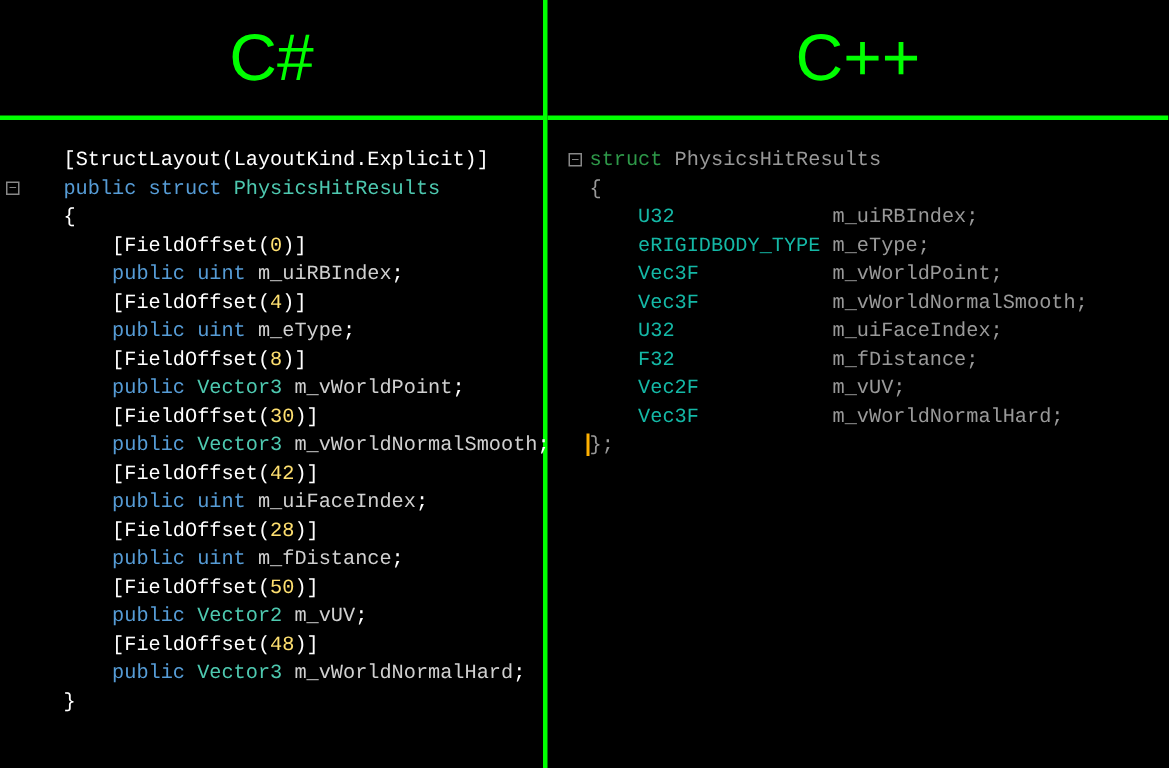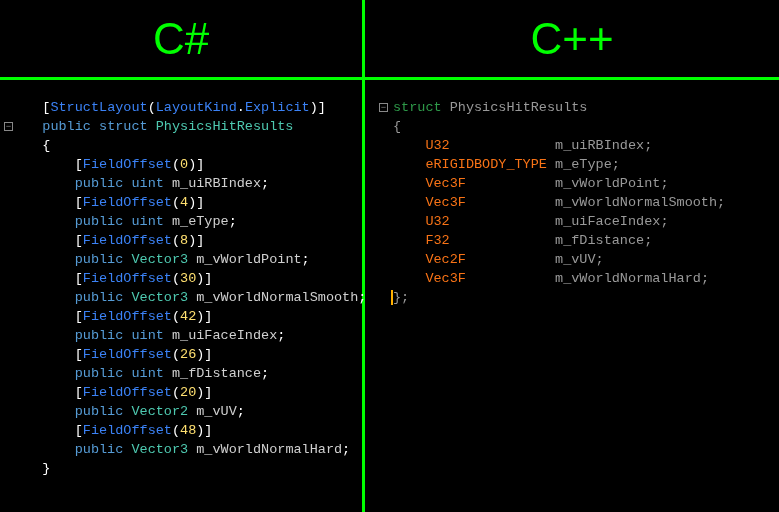--- a/index.html
+++ b/index.html
@@ -60,27 +60,27 @@
     line-height: 9px;
     display: inline-block;
     width: 9px;
     height: 9px;
     text-align: center;
     position: relative;
     top: -1px;
   }
   .c-kw { color: #569cd6; margin-top: 40px; }
   .c-type { color: #4ec9b0; }
-  .c-attr { color: #3b82f6; }
+  .c-attr { color: #ffffff; }
   .c-num { color: #ffe070; }
   .c-field { color: #d0d0d0; }
   .c-brace { color: #ffffff; }
   .c-punct { color: #ffffff; }
   .cpp-kw { color: #2e9949; }
-  .cpp-type { color: #f97316; }
+  .cpp-type { color: #14b8a6; }
   .cpp-ident { color: #999999; }
   .cpp-punct { color: #999999; }
   .cursor-mark {
     display: inline-block;
     width: 2px;
     height: 15px;
     background: #ffb000;
     vertical-align: middle;
     margin-left: 12px;
   }
@@ -97,23 +97,23 @@
 <span class="gutter"> </span>       <span class="c-punct">[</span><span class="c-attr">FieldOffset</span><span class="c-punct">(</span><span class="c-num">0</span><span class="c-punct">)]</span>
 <span class="gutter"> </span>       <span class="c-kw">public</span> <span class="c-kw">uint</span> <span class="c-field">m_uiRBIndex</span><span class="c-punct">;</span>
 <span class="gutter"> </span>       <span class="c-punct">[</span><span class="c-attr">FieldOffset</span><span class="c-punct">(</span><span class="c-num">4</span><span class="c-punct">)]</span>
 <span class="gutter"> </span>       <span class="c-kw">public</span> <span class="c-kw">uint</span> <span class="c-field">m_eType</span><span class="c-punct">;</span>
 <span class="gutter"> </span>       <span class="c-punct">[</span><span class="c-attr">FieldOffset</span><span class="c-punct">(</span><span class="c-num">8</span><span class="c-punct">)]</span>
 <span class="gutter"> </span>       <span class="c-kw">public</span> <span class="c-type">Vector3</span> <span class="c-field">m_vWorldPoint</span><span class="c-punct">;</span>
 <span class="gutter"> </span>       <span class="c-punct">[</span><span class="c-attr">FieldOffset</span><span class="c-punct">(</span><span class="c-num">30</span><span class="c-punct">)]</span>
 <span class="gutter"> </span>       <span class="c-kw">public</span> <span class="c-type">Vector3</span> <span class="c-field">m_vWorldNormalSmooth</span><span class="c-punct">;</span>
 <span class="gutter"> </span>       <span class="c-punct">[</span><span class="c-attr">FieldOffset</span><span class="c-punct">(</span><span class="c-num">42</span><span class="c-punct">)]</span>
 <span class="gutter"> </span>       <span class="c-kw">public</span> <span class="c-kw">uint</span> <span class="c-field">m_uiFaceIndex</span><span class="c-punct">;</span>
-<span class="gutter"> </span>       <span class="c-punct">[</span><span class="c-attr">FieldOffset</span><span class="c-punct">(</span><span class="c-num">26</span><span class="c-punct">)]</span>
+<span class="gutter"> </span>       <span class="c-punct">[</span><span class="c-attr">FieldOffset</span><span class="c-punct">(</span><span class="c-num">28</span><span class="c-punct">)]</span>
 <span class="gutter"> </span>       <span class="c-kw">public</span> <span class="c-kw">uint</span> <span class="c-field">m_fDistance</span><span class="c-punct">;</span>
-<span class="gutter"> </span>       <span class="c-punct">[</span><span class="c-attr">FieldOffset</span><span class="c-punct">(</span><span class="c-num">20</span><span class="c-punct">)]</span>
+<span class="gutter"> </span>       <span class="c-punct">[</span><span class="c-attr">FieldOffset</span><span class="c-punct">(</span><span class="c-num">50</span><span class="c-punct">)]</span>
 <span class="gutter"> </span>       <span class="c-kw">public</span> <span class="c-type">Vector2</span> <span class="c-field">m_vUV</span><span class="c-punct">;</span>
 <span class="gutter"> </span>       <span class="c-punct">[</span><span class="c-attr">FieldOffset</span><span class="c-punct">(</span><span class="c-num">48</span><span class="c-punct">)]</span>
 <span class="gutter"> </span>       <span class="c-kw">public</span> <span class="c-type">Vector3</span> <span class="c-field">m_vWorldNormalHard</span><span class="c-punct">;</span>
 <span class="gutter"> </span>   <span class="c-brace">}</span>
 </div>
   </div>
   <div class="panel panel-right">
     <div class="header">C++</div>
     <div class="code code-right" id="cpp-code"><span class="gutter"><span class="gutter-box">−</span></span><span class="cpp-kw">struct</span> <span class="cpp-ident">PhysicsHitResults</span>
 <span class="gutter"> </span><span class="cpp-punct">{</span>

